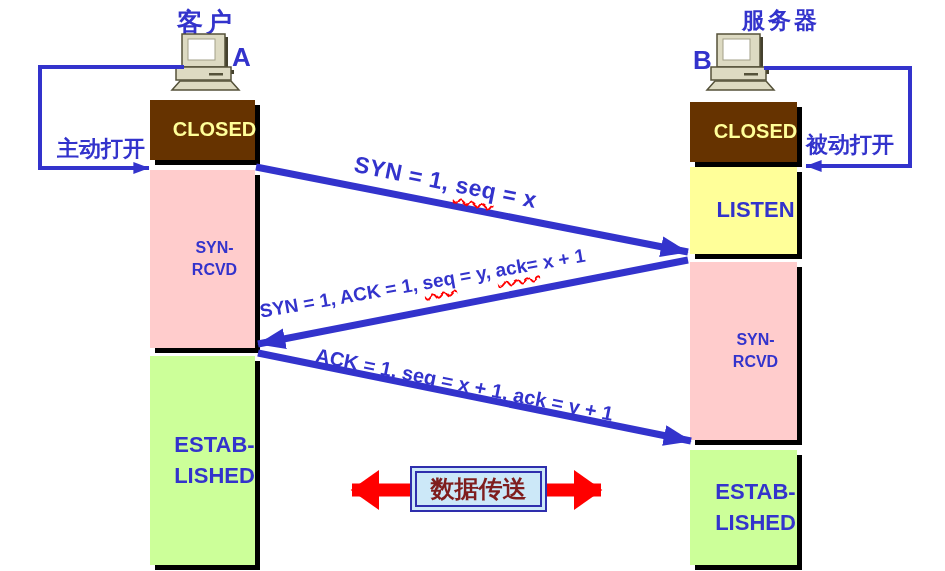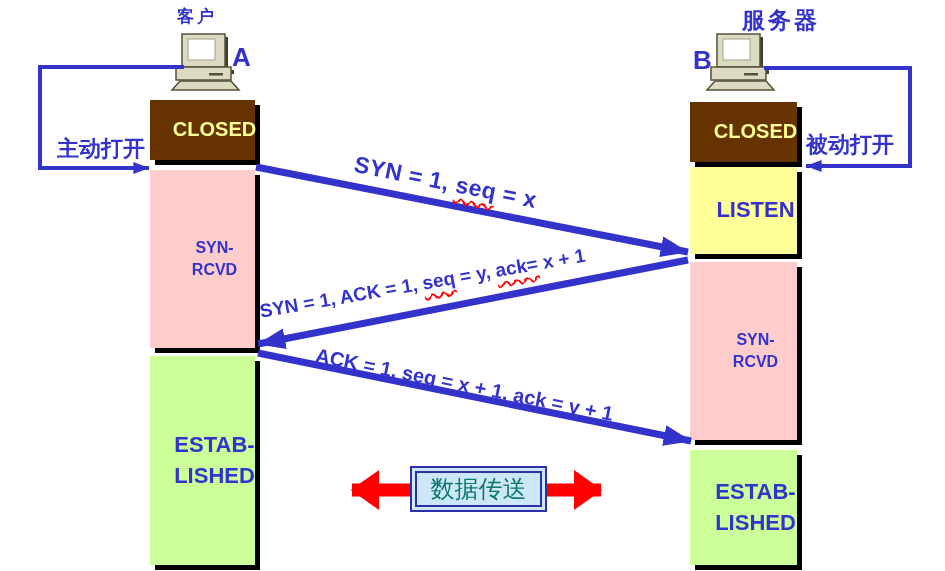--- a/index.html
+++ b/index.html
@@ -26,21 +26,21 @@
   #c-closed   { left:150px; top:100px; width:105px; height:60px; }
   #c-synsent  { left:150px; top:170px; width:105px; height:178px; }
   #c-estab    { left:150px; top:356px; width:105px; height:209px; }
   #s-closed   { left:690px; top:102px; width:107px; height:60px; }
   #s-listen   { left:690px; top:167px; width:107px; height:87px; }
   #s-synrcvd  { left:690px; top:262px; width:107px; height:178px; }
   #s-estab    { left:690px; top:450px; width:107px; height:115px; }
 
   
   .cn { position:absolute; color:#3333CC; font-weight:bold; white-space:nowrap; }
-  #client-title { left:177px; top:5px;  font-size:17px; letter-spacing:3px; }
+  #client-title { left:177px; top:5px;  font-size:26px; letter-spacing:3px; }
   #server-title { left:742px; top:5px;  font-size:23px; letter-spacing:3px; }
   #host-a { left:232px; top:42px; font-size:26px; }
   #host-b { left:693px; top:45px; font-size:26px; }
   #active-open  { left:57px;  top:134px; font-size:22px; }
   #passive-open { left:806px; top:130px; font-size:22px; }
 
   
   .computer { position:absolute; width:72px; height:60px; }
   #client-computer { left:170px; top:33px; }
   #server-computer { left:705px; top:33px; }
@@ -65,21 +65,21 @@
   }
 
   
   #data-label {
     position:absolute; left:410px; top:466px; width:137px; height:46px;
     background:#CCE8F8; border:2px solid #2E2EAD; padding:3px; z-index:7;
   }
   #data-label .inner {
     width:100%; height:100%; border:2px solid #2E2EAD; background:#CCE8F8;
     display:flex; align-items:center; justify-content:center;
-    color:#0f766e; font-weight:normal; font-size:24px; white-space:nowrap;
+    color:#7f1d1d; font-weight:bold; font-size:24px; white-space:nowrap;
   }
 </style>
 </head>
 <body>
 
 <div class="stage">
 
   <div class="state-box closed" id="c-closed">
     <div>CLOSED</div>
   </div>

